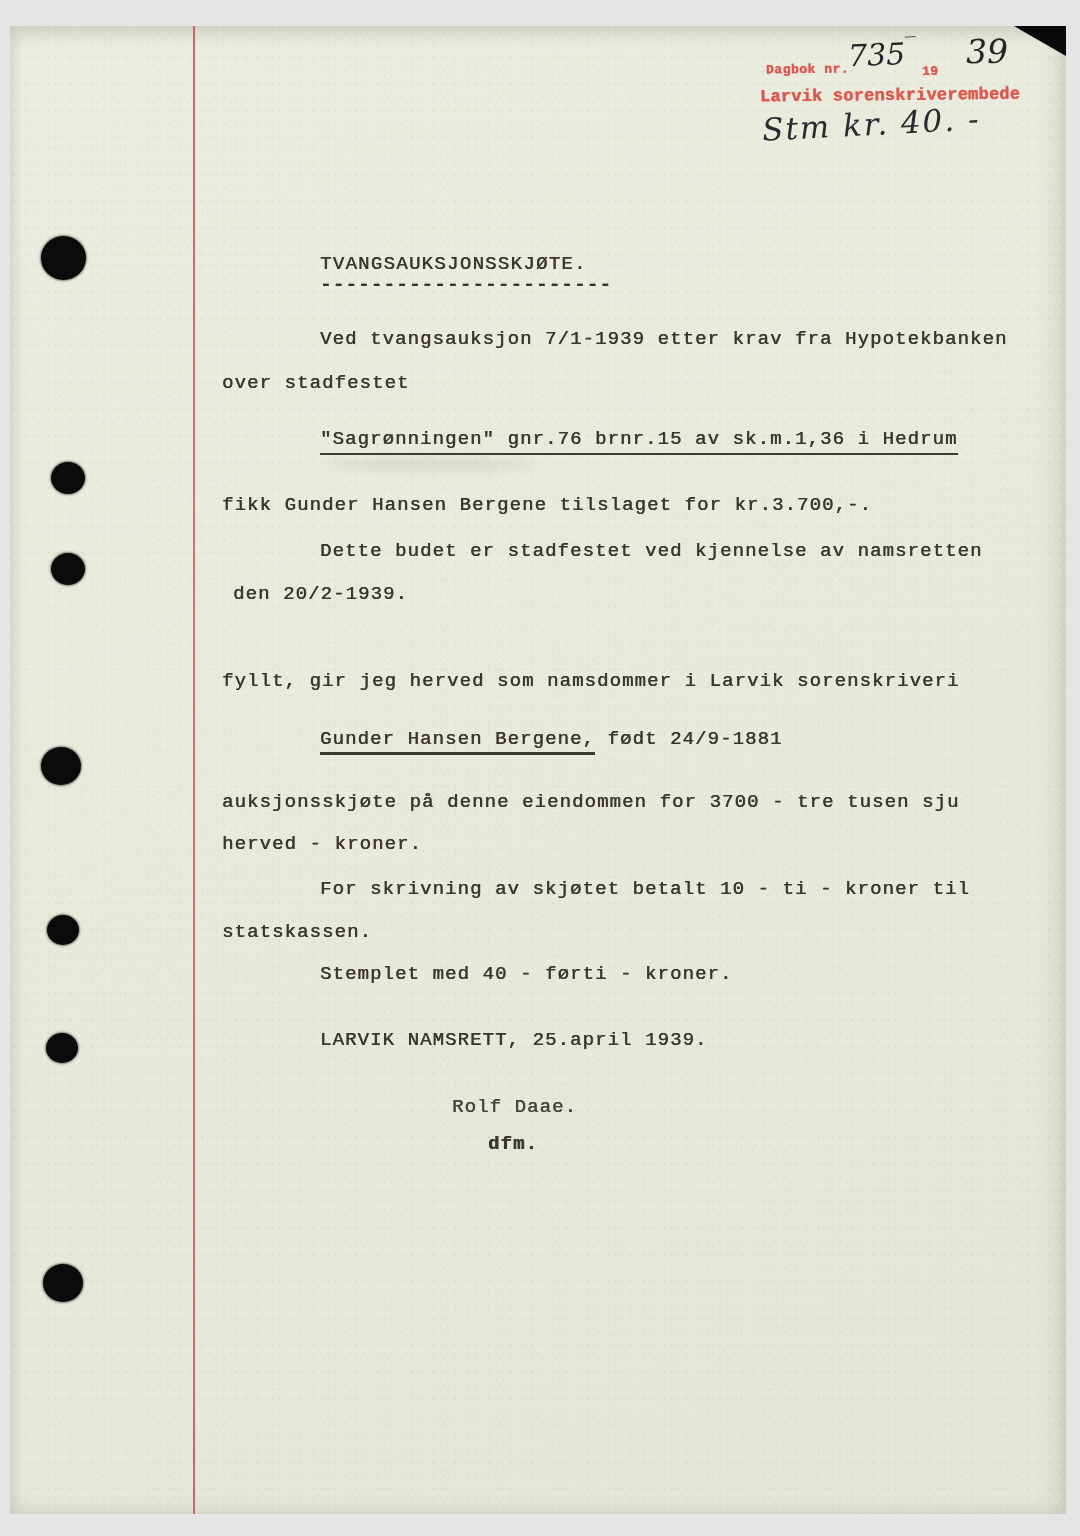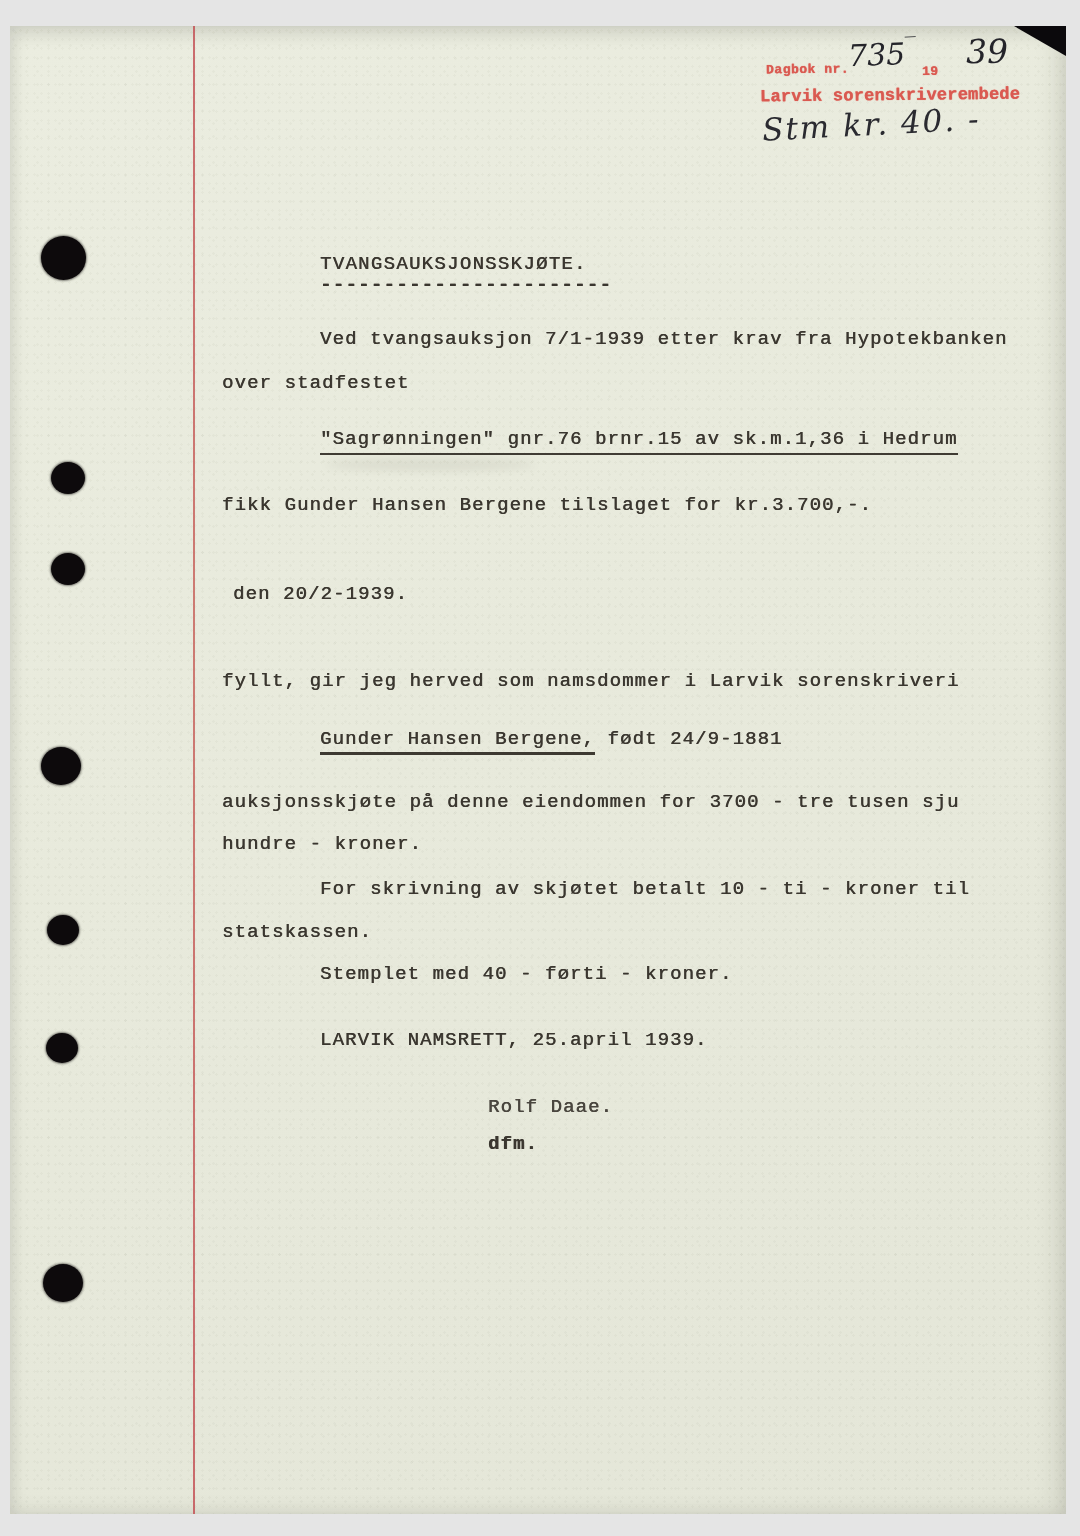--- a/index.html
+++ b/index.html
@@ -97,30 +97,31 @@
     <div class="tw tw-title" style="left:310px; top:227px;">TVANGSAUKSJONSSKJØTE.</div>
     <div class="tw tw-dashes" style="left:310px; top:248px;">-----------------------</div>
 
     <div class="tw" style="left:310px; top:302px;">Ved tvangsauksjon 7/1-1939 etter krav fra Hypotekbanken</div>
     <div class="tw" style="left:212px; top:346px;">over stadfestet</div>
 
     <div class="smudge"></div>
     <div class="tw" style="left:310px; top:402px;"><span class="u-full">"Sagrønningen" gnr.76 brnr.15 av sk.m.1,36 i Hedrum</span></div>
 
     <div class="tw" style="left:212px; top:468px;">fikk Gunder Hansen Bergene tilslaget for kr.3.700,-.</div>
+    <div class="tw" style="left:310px; top:514px;">Dette budet er stadfestet ved kjennelse av namsretten</div>
     <div class="tw" style="left:204px; top:557px;margin-left:19px;">den 20/2-1939.</div>
     <div class="tw" style="left:212px; top:644px;">fyllt, gir jeg herved som namsdommer i Larvik sorenskriveri</div>
 
     <div class="tw" style="left:310px; top:702px;"><span class="u-name">Gunder Hansen Bergene,</span><span> født 24/9-1881</span></div>
 
     <div class="tw" style="left:212px; top:765px;">auksjonsskjøte på denne eiendommen for 3700 - tre tusen sju</div>
-    <div class="tw" style="left:212px; top:807px;">hundre - kroner.</div>
+    <div class="tw" style="left:212px; top:807px;">herved - kroner.</div>
     <div class="tw" style="left:310px; top:852px;">For skrivning av skjøtet betalt 10 - ti - kroner til</div>
     <div class="tw" style="left:212px; top:895px;">statskassen.</div>
     <div class="tw" style="left:310px; top:937px;">Stemplet med 40 - førti - kroner.</div>
     <div class="tw" style="left:310px; top:1003px;">LARVIK NAMSRETT, 25.april 1939.</div>
 
-    <div class="tw" style="left:442px; top:1070px; color:#4a463f;margin-left:36px;">Rolf Daae.</div>
+    <div class="tw" style="left:442px; top:1070px; color:#4a463f;">Rolf Daae.</div>
     <div class="tw" style="left:478px; top:1107px; font-weight:bold;">dfm.</div>
 
     <div class="corner-clip-tr"></div>
   </div>
 </div>
 
 </body></html>

